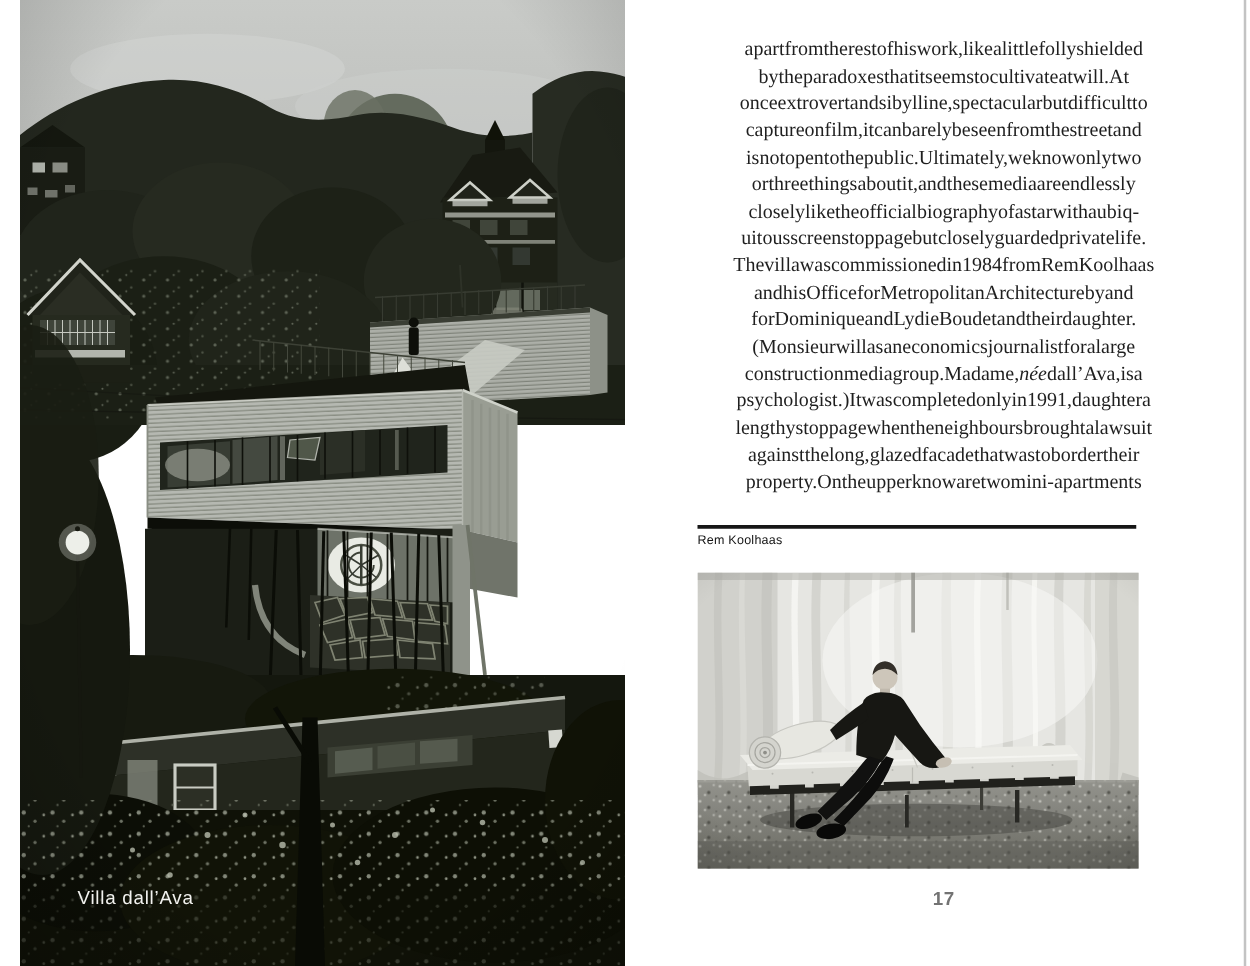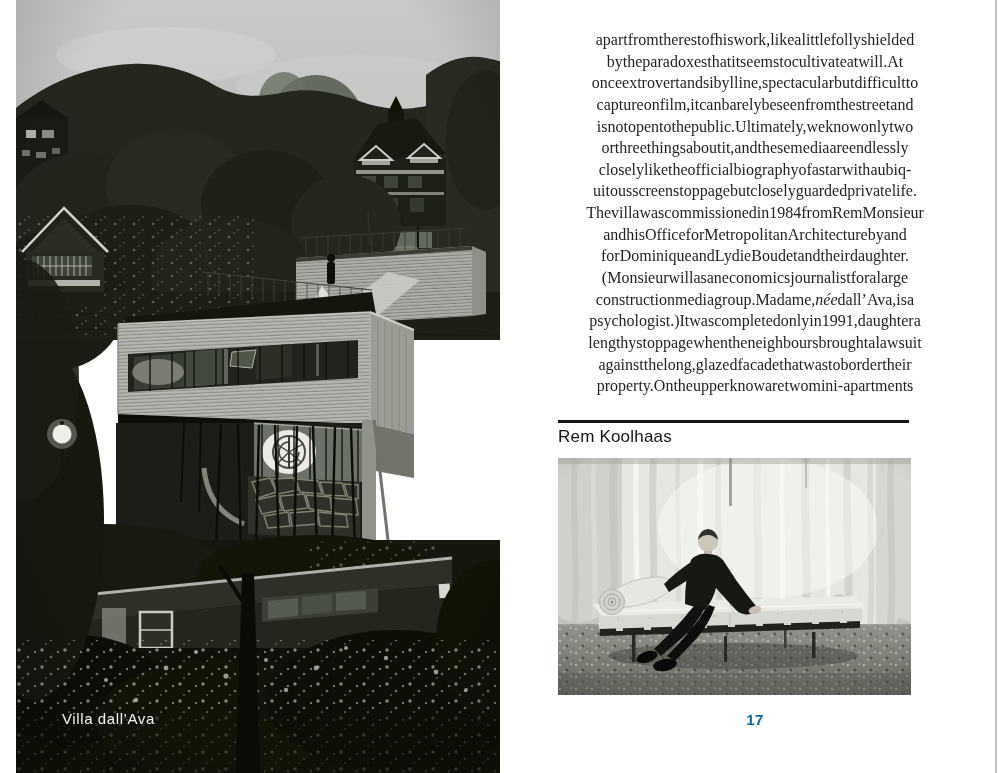--- a/index.html
+++ b/index.html
@@ -7,25 +7,25 @@
           font-family:"Liberation Sans",sans-serif}
   .page-left{position:absolute;left:16px;top:0;width:500px;height:773px;overflow:hidden}
   .page-left svg{display:block}
   .photo-caption{position:absolute;left:46px;top:710px;font-size:15px;letter-spacing:.6px;
                  color:#f2f2ef;font-weight:400}
   .page-right{position:absolute;left:500px;top:0;width:500px;height:773px;background:#fff}
   .body-text{position:absolute;left:57px;top:31px;width:396px;
              font-family:"Liberation Serif","DejaVu Serif",serif;font-size:16px;color:#1f1f1f}
   .tline{display:flex;justify-content:center;align-items:baseline;height:21.65px;white-space:nowrap}
   .figure-rule{position:absolute;left:58px;top:420px;width:351px;height:2.5px;background:#161616}
-  .figure-caption{position:absolute;left:58px;top:427px;font-size:17px;letter-spacing:.2px;color:#141414}
+  .figure-caption{position:absolute;left:58px;top:427px;font-size:10px;letter-spacing:.2px;color:#141414}
   .portrait{position:absolute;left:58px;top:458px;width:353px;height:237px;margin:0}
   .portrait svg{display:block}
   .page-number{position:absolute;left:57px;top:711px;width:396px;text-align:center;
-               font-size:15px;font-weight:700;letter-spacing:.5px;color:#0369a1}
+               font-size:15px;font-weight:700;letter-spacing:.5px;color:#737373}
   .page-edge-line{position:absolute;left:995px;top:0;width:2px;height:773px;background:#c3c3c3}
 </style>
 </head>
 <body>
 
 <div class="spread">
 
   <section class="page-left">
     <svg width="500" height="773" viewBox="0 0 500 773">
       <defs>
@@ -457,21 +457,21 @@
         </div>
         <div class="tline">
           <span>The</span>
           <span>villa</span>
           <span>was</span>
           <span>commissioned</span>
           <span>in</span>
           <span>1984</span>
           <span>from</span>
           <span>Rem</span>
-          <span>Monsieur</span>
+          <span>Koolhaas</span>
         </div>
         <div class="tline">
           <span>and</span>
           <span>his</span>
           <span>Office</span>
           <span>for</span>
           <span>Metropolitan</span>
           <span>Architecture</span>
           <span>by</span>
           <span>and</span>

